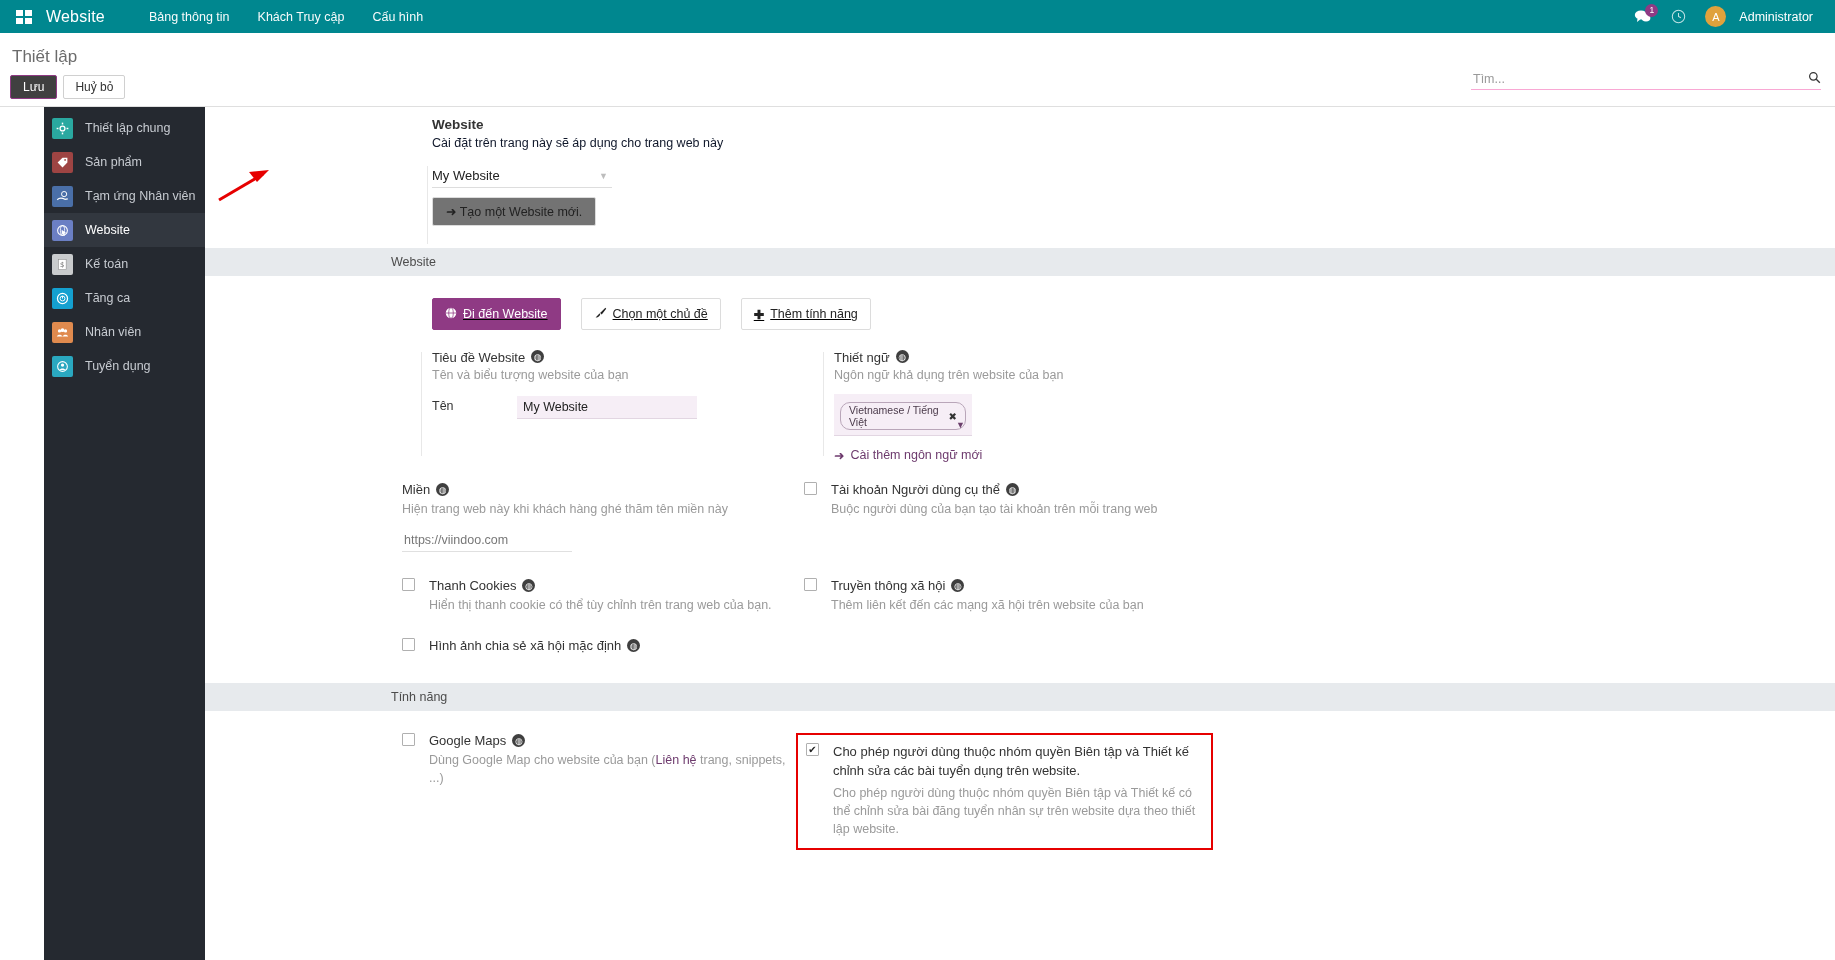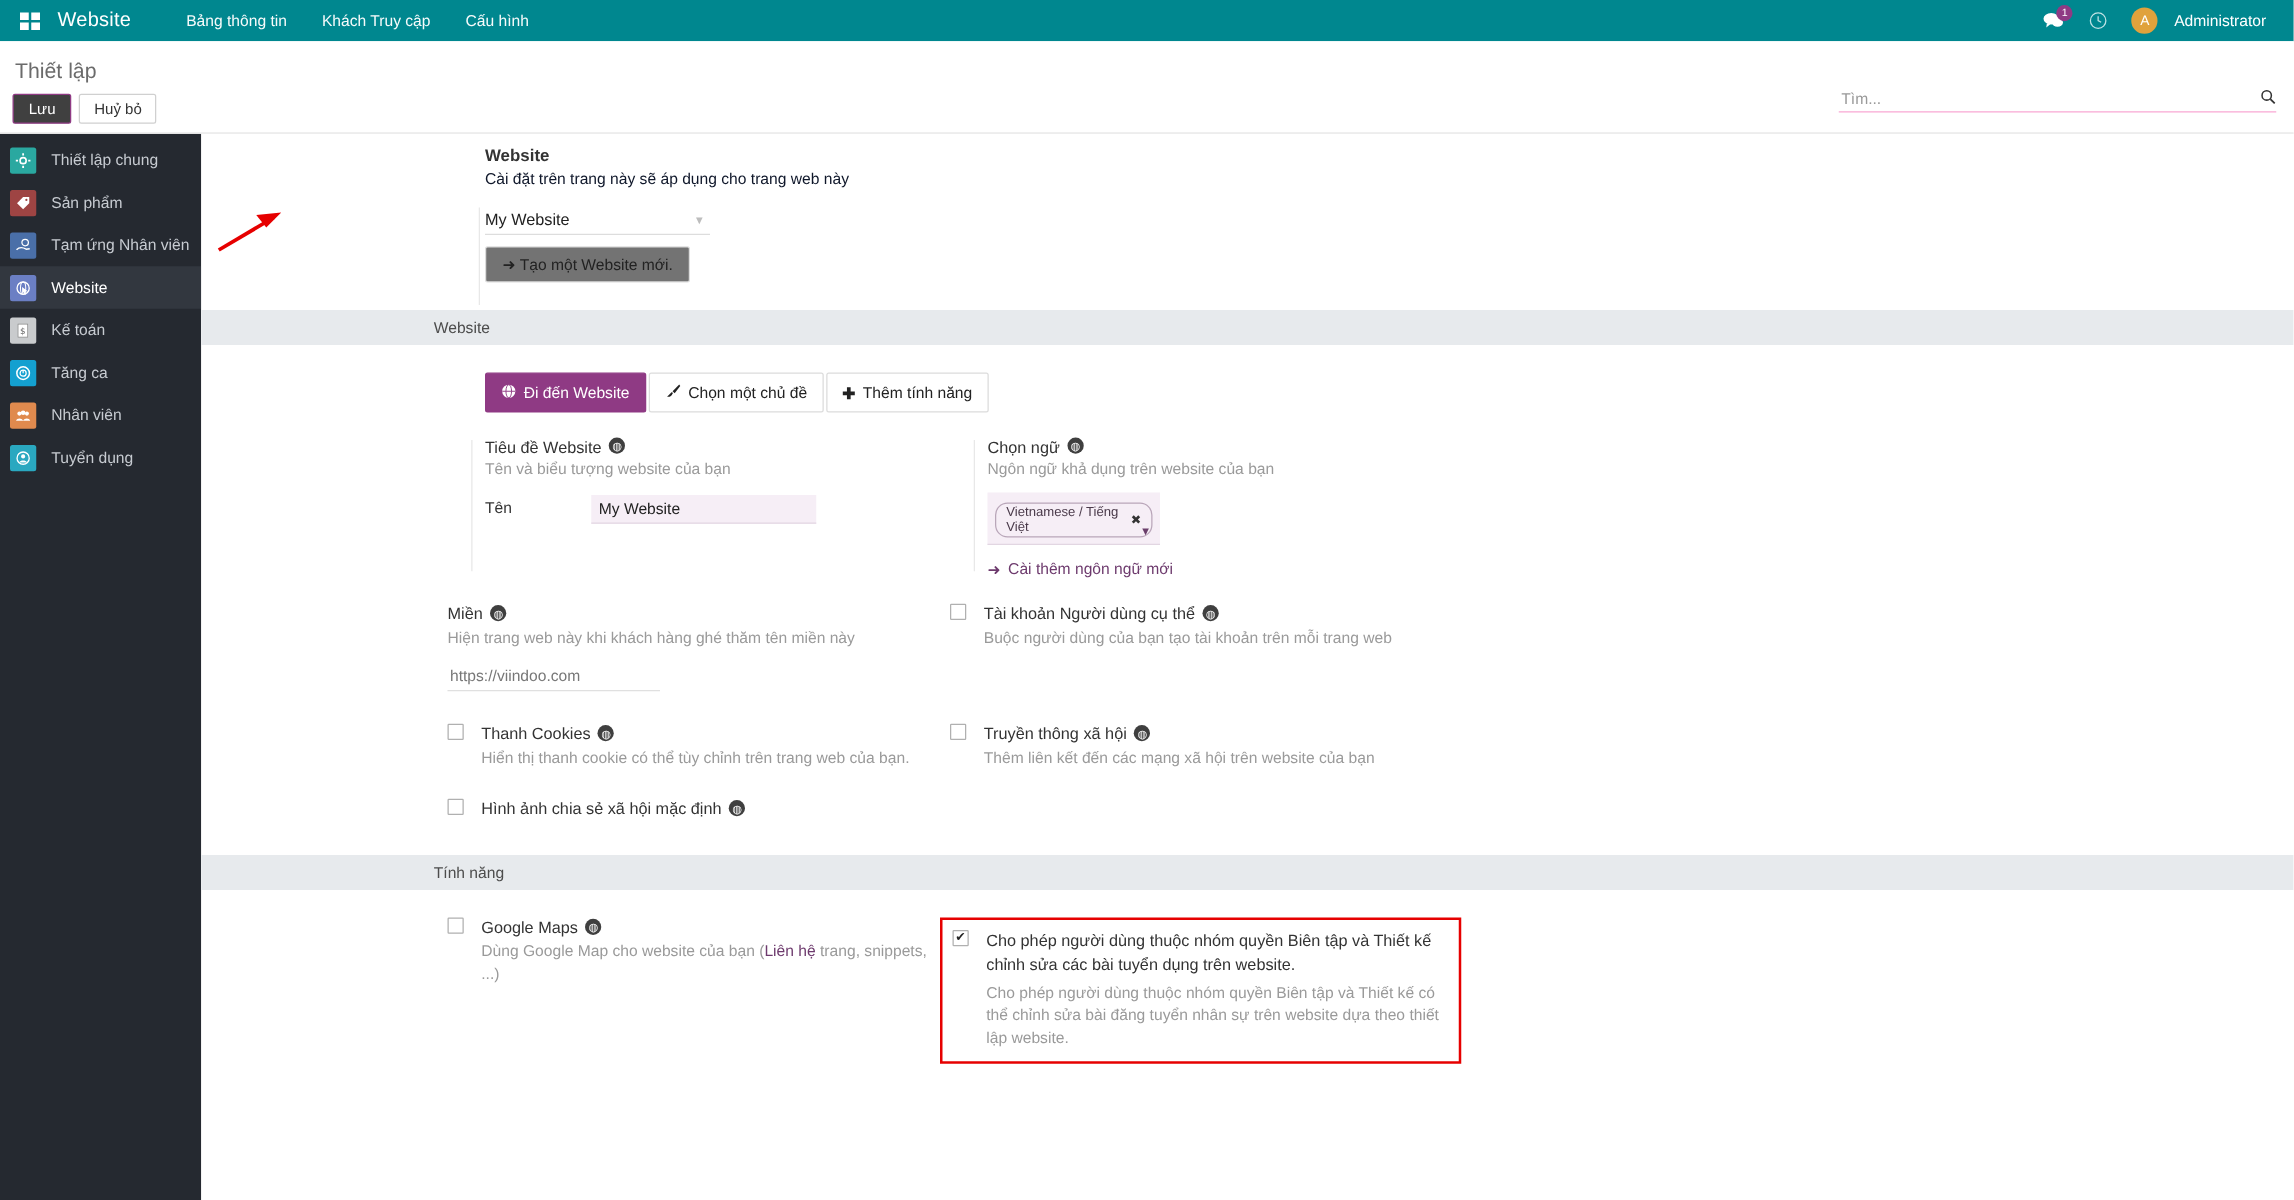--- a/index.html
+++ b/index.html
@@ -49,21 +49,21 @@
     border-bottom: 1px solid #f9a8d4; display: flex; align-items: center;
   }
   .cp-search input {
     flex: 1; border: 0; outline: 0; font-size: 12.5px; color: #555;
     padding: 3px 2px; background: transparent; font-family: "Liberation Sans", sans-serif;
   }
   .cp-search input::placeholder { color: #999; }
   .search-ico { color: #444; font-size: 13px; padding-left: 6px; }
 
   
-  .layout { display: flex; height: calc(960px - 33px - 74px); }
+  .layout { display: flex; height: calc(960px - 33px - 74px); padding-left: 44px; }
 
   
   .sidebar { width: 161px; background: #252930; flex-shrink: 0; padding-top: 4px; overflow: hidden; }
   .side-item {
     display: flex; align-items: center; height: 34px; padding-left: 8px;
     cursor: pointer; color: #c7cbd1; font-size: 12.5px;
   }
   .side-item.active { background: #32373f; color: #fff; }
   .side-ico {
     width: 21px; height: 21px; border-radius: 2px; margin-right: 12px; flex-shrink: 0;
@@ -89,21 +89,21 @@
     margin-top: 9px; background: #737373; border: 1px solid #dcdcdc; border-radius: 2px;
     font-size: 12.5px; color: #222; padding: 6px 13px; cursor: pointer;
   }
   .vline { position: absolute; left: 222px; top: 0; width: 1px; background: #e8e8e8; }
 
   .section-bar {
     background: #e7eaed; height: 28px; display: flex; align-items: center;
     padding-left: 186px; font-size: 12.5px; color: #4c4c4c; margin-top: 22px;
   }
 
-  .action-row { display: flex; gap: 2px; padding: 22px 0 0 227px; }
+  .action-row { display: flex; gap: 20px; padding: 22px 0 0 227px; text-decoration: underline; }
   .act-btn {
     font-size: 12.5px; border: 1px solid #dcdcdc; background: #fff; color: #222;
     padding: 7px 12px; border-radius: 2px; cursor: pointer; display: flex; align-items: center; gap: 6px;
   }
   .act-btn.primary { background: #8f3a84; border-color: #8f3a84; color: #fff; }
 
   .grid2 { display: flex; padding-top: 20px; }
   .col { width: 50%; padding-left: 41px; position: relative; }
   .col:before { content: ""; position: absolute; left: 30px; top: 2px; bottom: 8px; width: 1px; background: #e8e8e8; }
   .col.left { margin-left: 186px; width: 402px; }
@@ -373,21 +373,21 @@
           </div>
           <div class="fld-sub">Tên và biểu tượng website của bạn</div>
           <div class="kv-row">
             <div class="kv-label">Tên</div>
             <input class="kv-input" value="My Website" style="">
           </div>
         </div>
 
         <div class="col right">
           <div class="fld-title">
-            <span>Chọn ngữ</span>
+            <span>Thiết ngữ</span>
             <span class="globe">◍</span>
           </div>
           <div class="fld-sub">Ngôn ngữ khả dụng trên website của bạn</div>
           <div class="tag-box">
             <span class="tag">
               <span>Vietnamese / Tiếng Việt</span>
               <span class="tag-x">✖</span>
             </span>
             <span class="tag-caret">▼</span>
           </div>

